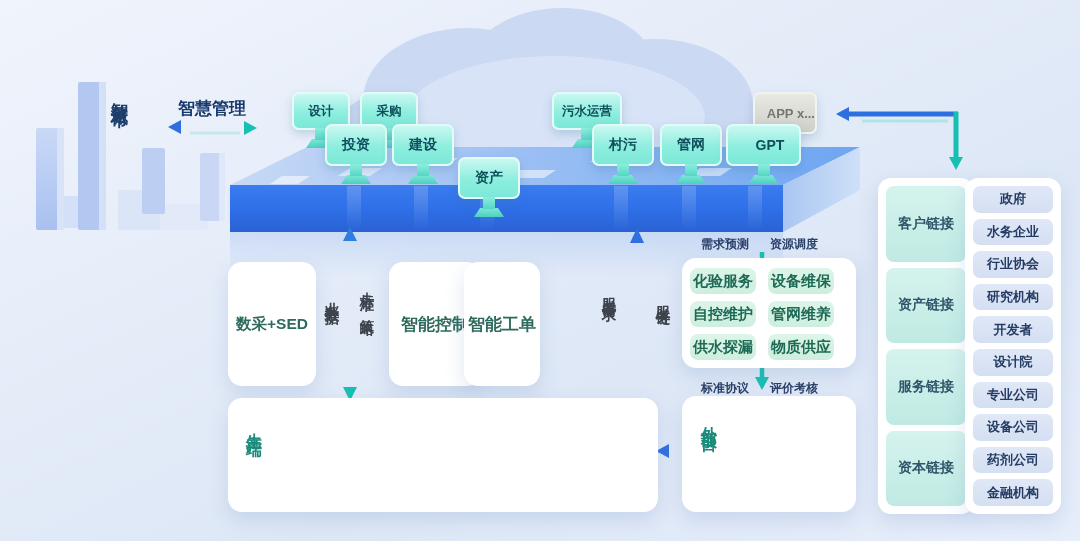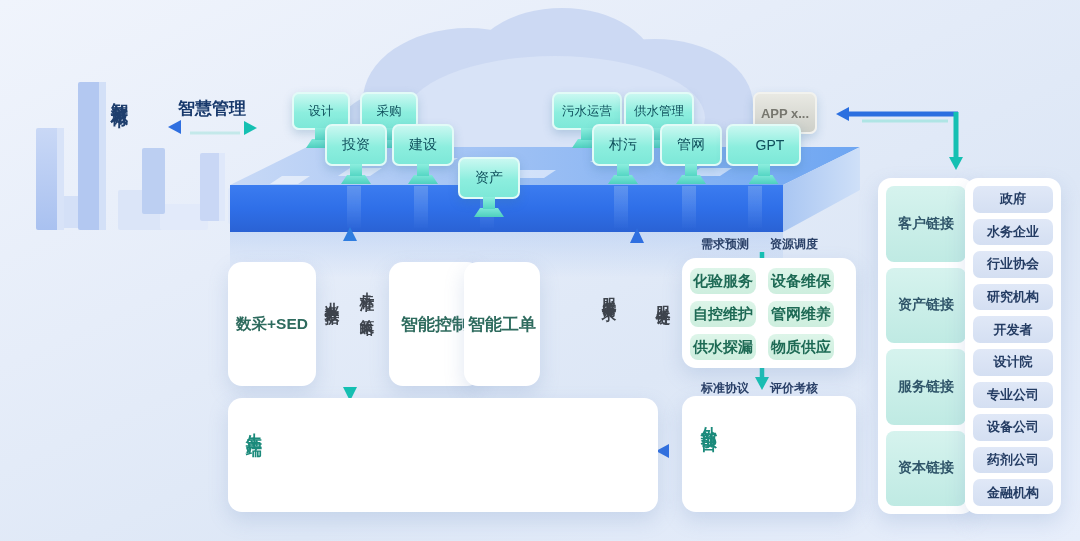--- a/index.html
+++ b/index.html
@@ -5,30 +5,30 @@
   html,body{margin:0;padding:0;background:#dfe7f5;font-family:"Liberation Sans",sans-serif;}
   .stage{position:relative;width:1080px;height:541px;overflow:hidden;
          background:linear-gradient(155deg,#f0f4fc 0%,#e6edf9 35%,#dde7f6 65%,#e7eefb 100%);}
   .abs{position:absolute;}
   svg.layer{position:absolute;left:0;top:0;}
 
   
   .mon{position:absolute;display:flex;align-items:center;justify-content:center;
        background:linear-gradient(180deg,#c9f8f1 0%,#8ceede 55%,#7de8d8 100%);
        border:2px solid #e2fbf7;border-radius:7px;
-       color:#0f4f5c;font-weight:normal;box-shadow:0 4px 10px rgba(60,120,160,.25);z-index:6;}
+       color:#0f4f5c;font-weight:bold;box-shadow:0 4px 10px rgba(60,120,160,.25);z-index:6;}
   .mon::after{content:"";position:absolute;top:100%;left:50%;width:12px;height:12px;
        margin-left:-6px;background:linear-gradient(180deg,#8ceede,#55d6c4);}
   .mon::before{content:"";position:absolute;top:calc(100% + 11px);left:50%;width:30px;height:9px;
        margin-left:-15px;background:linear-gradient(180deg,#7de8d8,#4ecfbe);
        clip-path:polygon(20% 0,80% 0,100% 100%,0 100%);}
   .mon.back{font-size:12.5px;height:34px;z-index:5;}
   .mon.front{font-size:14px;height:38px;}
   .mon.grey{background:linear-gradient(180deg,#e9e9e3,#cdcfc8);border:2px solid #f2f2ee;
-       color:#77776f;font-weight:bold;font-size:13px;}
+       color:#77776f;font-weight:bold;font-size:13px;justify-content:flex-end;}
   .mon.grey::after,.mon.grey::before{display:none;}
 
   
   .card{position:absolute;background:#ffffff;border-radius:14px;
         box-shadow:0 8px 20px rgba(110,140,190,.22);z-index:4;}
   .card-title{display:flex;width:100%;height:100%;align-items:center;justify-content:center;
         color:#2e6b5e;font-weight:bold;font-size:17px;}
 
   
   .vlab{position:absolute;writing-mode:vertical-rl;text-orientation:upright;
@@ -234,23 +234,20 @@
 
   <div class="mon back" style="left:292px;top:92px;width:54px;">
       <span>设计</span>
     </div>
   <div class="mon back" style="left:360px;top:92px;width:54px;">
       <span>采购</span>
     </div>
   <div class="mon back" style="left:552px;top:92px;width:66px;">
       <span>污水运营</span>
     </div>
-  <div class="mon back" style="left:624px;top:92px;width:66px;">
-      <span>供水管理</span>
-    </div>
   <div class="mon back grey" style="left:753px;top:92px;width:60px;height:38px;">
       <span>APP x...</span>
     </div>
 
   <div class="mon front" style="left:325px;top:124px;width:58px;">
       <span>投资</span>
     </div>
   <div class="mon front" style="left:392px;top:124px;width:58px;">
       <span>建设</span>
     </div>

